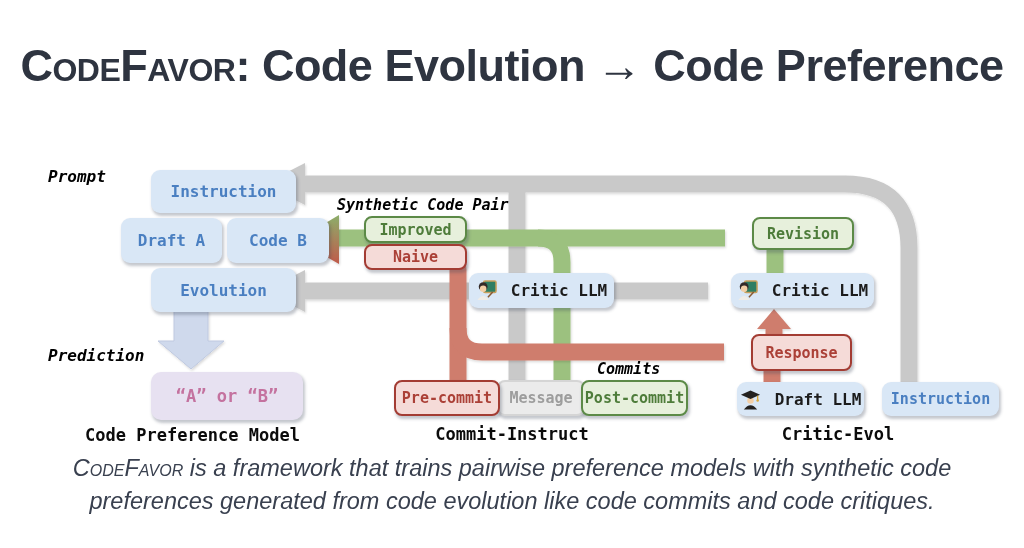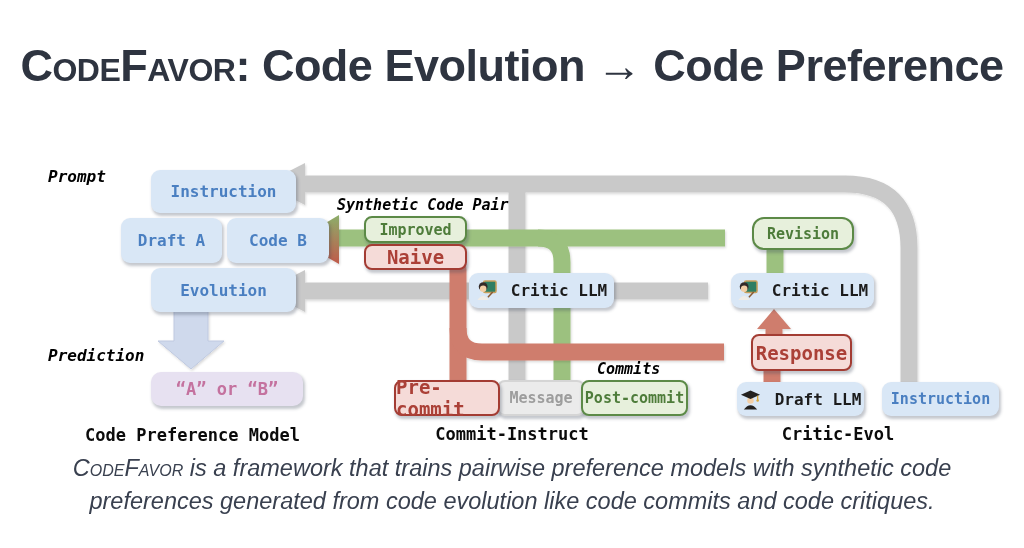--- a/index.html
+++ b/index.html
@@ -17,21 +17,21 @@
   .fill-red{fill:var(--pipe-red);}
   .fill-predict{fill:var(--predict-arrow);stroke:#bfc9e0;stroke-width:1;}
   .stop-g{stop-color:var(--arrow-green-top);}
   .stop-r{stop-color:var(--arrow-red-bottom);}
   .box{position:absolute;z-index:2;display:flex;align-items:center;justify-content:center;
        box-sizing:border-box;border-radius:9px;font-weight:bold;
        box-shadow:1.5px 2.5px 3px rgba(60,70,90,.30);margin-left:29px;}
   .blue{background:var(--box-blue-bg);color:var(--box-blue-text);font-size:16px;}
   .llm{background:var(--box-blue-bg);color:var(--ink);font-size:16px;gap:14px;}
   .greenb{background:var(--green-bg);border:2.5px solid var(--green-border);color:var(--green-text);font-size:15px;border-radius:8px;}
-  .redb{background:var(--red-bg);border:2.5px solid var(--red-border);color:var(--red-text);font-size:19px;border-radius:8px;}
+  .redb{background:var(--red-bg);border:2.5px solid var(--red-border);color:var(--red-text);font-size:15px;border-radius:8px;}
   .grayb{background:var(--gray-bg);border:2px solid var(--gray-border);color:var(--gray-text);font-size:15px;border-radius:8px;z-index:2;}
   .purpleb{background:var(--purple-bg);color:var(--purple-text);font-size:17px;border-radius:10px;}
   .lbl{position:absolute;z-index:3;color:#000;font-style:italic;font-weight:bold;font-size:16px;white-space:nowrap;}
   .seclbl{position:absolute;z-index:3;color:#0b0b0b;font-weight:bold;font-size:17px;text-align:center;white-space:nowrap;}
   .caption{position:absolute;z-index:3;top:452px;left:42px;width:940px;margin:0;text-align:center;
            font-family:"Liberation Sans","DejaVu Sans",sans-serif;font-style:italic;
            font-size:23.5px;line-height:1.42;color:var(--caption-ink);}
   .icon{display:inline-flex;flex:0 0 auto;}
 </style>
 </head>
@@ -82,21 +82,21 @@
   <div class="box blue" style="left:92px;top:218px;width:101px;height:45px;">
       <span>Draft A</span>
     </div>
   <div class="box blue" style="left:198px;top:218px;width:102px;height:45px;">
       <span>Code B</span>
     </div>
   <div class="box blue" style="left:122px;top:268px;width:145px;height:44px;">
       <span>Evolution</span>
     </div>
   <span class="lbl" style="left:48px;top:346px;">Prediction</span>
-  <div class="box purpleb" style="left:122px;top:372px;width:152px;height:34px;">
+  <div class="box purpleb" style="left:122px;top:372px;width:152px;height:48px;">
       <span>“A” or “B”</span>
     </div>
   <span class="seclbl" style="left:40px;top:425px;width:305px;">Code Preference Model</span>
 
   <span class="lbl" style="left:337px;top:196px;font-size:15px;">Synthetic Code Pair</span>
   <div class="box greenb" style="left:335px;top:216px;width:103px;height:27px;">
       <span>Improved</span>
     </div>
   <div class="box redb" style="left:335px;top:244px;width:103px;height:26px;">
       <span>Naive</span>
@@ -119,21 +119,21 @@
       <span>Message</span>
     </div>
   <div class="box redb" style="left:365px;top:380px;width:106px;height:36px;z-index:3;">
       <span>Pre-commit</span>
     </div>
   <div class="box greenb" style="left:552px;top:380px;width:107px;height:36px;z-index:3;">
       <span>Post-commit</span>
     </div>
   <span class="seclbl" style="left:412px;top:424px;width:200px;">Commit-Instruct</span>
 
-  <div class="box greenb" style="left:723px;top:217px;width:102px;height:33px;border-radius:12px;">
+  <div class="box greenb" style="left:723px;top:217px;width:102px;height:33px;">
       <span>Revision</span>
     </div>
   <div class="box llm" style="left:702px;top:273px;width:143px;height:35px;">
     <span class="icon">
       <svg width="21" height="21" viewBox="0 0 22 22">
         <rect x="8" y="1" width="13" height="12" rx="1.5" fill="#2f7e62" stroke="#c9a05c" stroke-width="1.6"></rect>
         <line x1="12.5" y1="18" x2="17.5" y2="12.5" stroke="#8a5a33" stroke-width="1.6"></line>
         <circle cx="7.5" cy="7" r="4.6" fill="#332a28"></circle>
         <circle cx="7.5" cy="9.2" r="3.4" fill="#f3cfa6"></circle>
         <path d="M1.5 21 Q7.5 12.5 13.5 21 Z" fill="#efece7"></path>

